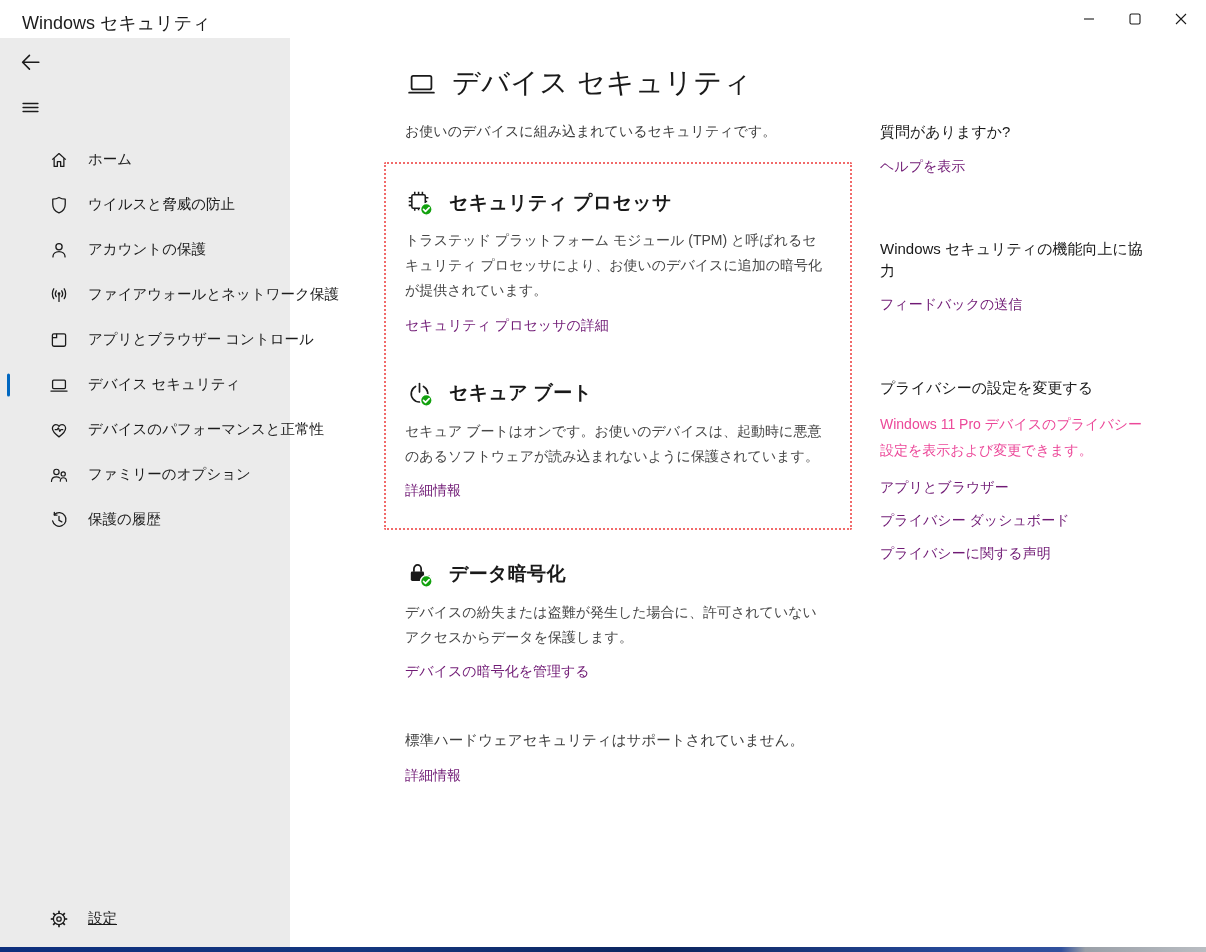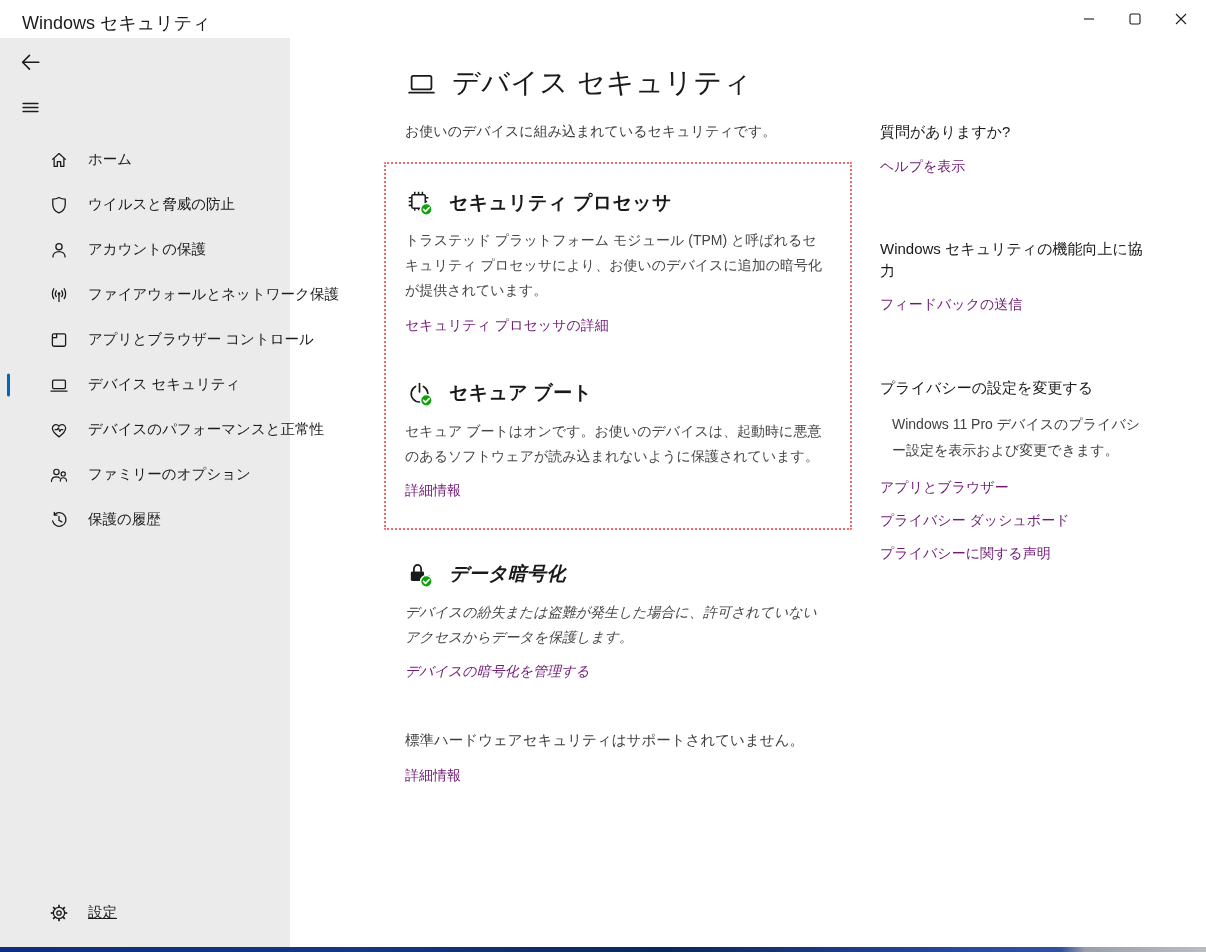--- a/index.html
+++ b/index.html
@@ -23,49 +23,49 @@
   .menu-btn{top:54px;}
   .nav{position:absolute;top:99px;left:0;right:0;}
   .nav-item{position:relative;height:45px;display:flex;align-items:center;padding-left:48px;cursor:pointer;}
   .nav-item .nav-icon{width:22px;height:22px;flex:0 0 22px;display:flex;align-items:center;justify-content:center;}
   .nav-item .nav-label{margin-left:18px;font-size:14.5px;color:#1b1b1b;white-space:nowrap;}
   .nav-item .accent{display:none;}
   .nav-item.selected .accent{
     display:block;position:absolute;left:7px;top:50%;transform:translateY(-50%);
     width:3px;height:23px;border-radius:2px;background:#0067C0;
   }
-  .nav-settings{position:absolute;bottom:12px;left:0;right:0;text-decoration:underline;}
+  .nav-settings{position:absolute;bottom:6px;left:0;right:0;text-decoration:underline;}
   
   .page{position:absolute;left:362px;top:38px;right:0;bottom:5px;background:#fff;}
   .main-col{position:absolute;left:22px;top:0;width:468px;}
   .page-title-row{margin:26px 0 0 21px;display:flex;align-items:center;gap:14px;}
   .page-title{font-size:28px;font-weight:300;color:#1a1a1a;letter-spacing:.5px;}
   .page-subtitle{margin:21px 0 0 21px;font-size:14px;color:#3d3d3d;}
   .highlight-box{
     margin-top:21px;border:2px dotted #f16a6a;border-radius:2px;
     padding:24px 18px 28px 19px;box-sizing:border-box;width:468px;
   }
   .section{margin:0;}
   .section.in-box + .section.in-box{margin-top:44px;}
-  .section.standalone{margin:30px 0 0 21px;font-style:italic;}
+  .section.standalone{margin:30px 0 0 21px;}
   .sec-head{display:flex;align-items:center;gap:15px;}
   .sec-title{font-size:19px;font-weight:700;color:#191919;letter-spacing:.3px;}
   .sec-desc{margin-top:11px;font-size:14px;line-height:1.8;color:#464646;max-width:424px;}
   .link{display:inline-block;font-size:14px;color:#701a75;text-decoration:none;cursor:pointer;}
   .sec-link{margin-top:13px;}
   .footer-note{margin:50px 0 0 21px;font-size:14.5px;color:#3d3d3d;}
   .footer-link{margin:17px 0 0 21px;}
   
   .aside{position:absolute;left:518px;top:0;width:270px;}
   .aside-heading{font-size:15px;color:#191919;line-height:1.45;}
   .g1{margin-top:83px;}
   .g2{margin-top:62px;}
   .g3{margin-top:63px;}
   .aside-link{display:block;margin-top:15px;font-size:14px;}
-  .aside-text{margin-top:13px;font-size:14px;line-height:1.85;color:#404040;margin-left:12px;}
+  .aside-text{margin-top:13px;font-size:14px;line-height:1.85;color:#ec4899;}
   
   .desktop-edge{
     position:absolute;left:0;right:0;bottom:0;height:5px;
     background:linear-gradient(90deg,#0d2f7d 0%,#14377f 30%,#0b255e 55%,#274a9a 80%,#31519d 88%,#9aa0a8 90%,#b9bdc2 100%);
   }
   svg{overflow:visible;}
 </style>
 </head>
 <body>
 

